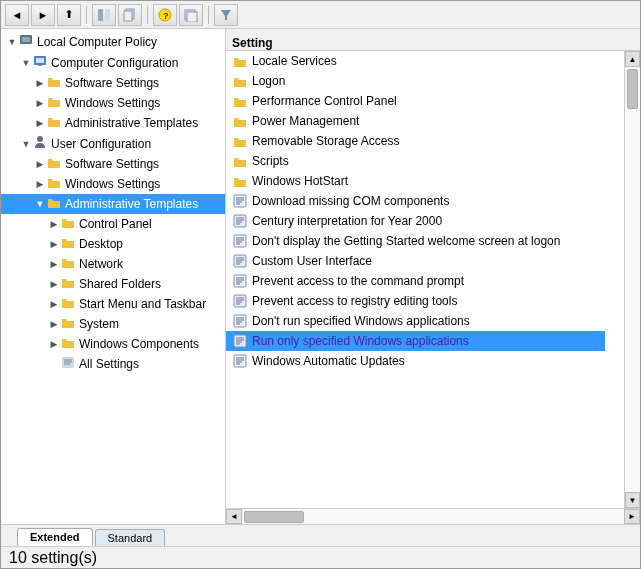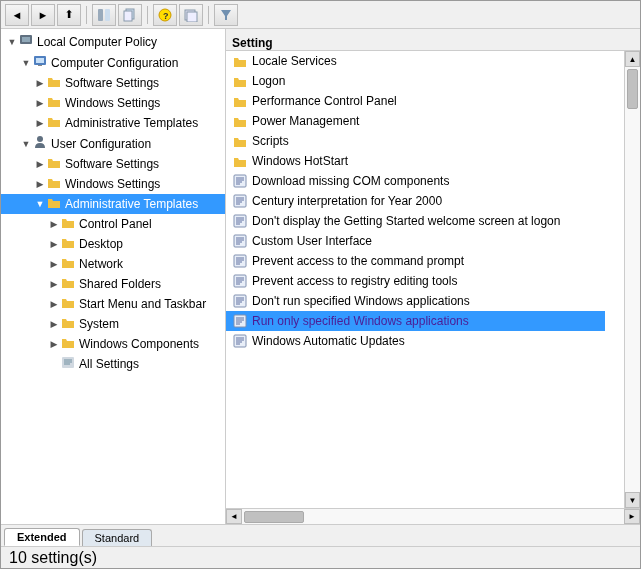--- a/index.html
+++ b/index.html
@@ -198,21 +198,21 @@
       align-items: center;
       padding: 0 8px;
       font-size: 16px;
     }
     .tab-bar {
       height: 22px;
       background: #f0f0f0;
       border-top: 1px solid #ccc;
       display: flex;
       align-items: flex-end;
-      padding: 0 3px;
+      padding: 0 16px;
     }
     .tab {
       padding: 2px 12px;
       border: 1px solid #aaa;
       border-bottom: none;
       background: #e0e8f0;
       cursor: pointer;
       font-size: 11px;
       border-radius: 3px 3px 0 0;
       margin-right: 2px;
@@ -550,20 +550,28 @@
               </svg>
             </span>
             <span>Power Management</span>
           </div>
           <div class="right-list-item">
             <span class="item-icon">
               <svg width="14" height="13" viewBox="0 0 14 13">
                 <path d="M1,3 L1,12 L13,12 L13,5 L6,5 L5,3 Z" fill="#f0c040"></path>
               </svg>
             </span>
+            <span>Removable Storage Access</span>
+          </div>
+          <div class="right-list-item">
+            <span class="item-icon">
+              <svg width="14" height="13" viewBox="0 0 14 13">
+                <path d="M1,3 L1,12 L13,12 L13,5 L6,5 L5,3 Z" fill="#f0c040"></path>
+              </svg>
+            </span>
             <span>Scripts</span>
           </div>
           <div class="right-list-item">
             <span class="item-icon">
               <svg width="14" height="13" viewBox="0 0 14 13">
                 <path d="M1,3 L1,12 L13,12 L13,5 L6,5 L5,3 Z" fill="#f0c040"></path>
               </svg>
             </span>
             <span>Windows HotStart</span>
           </div>

